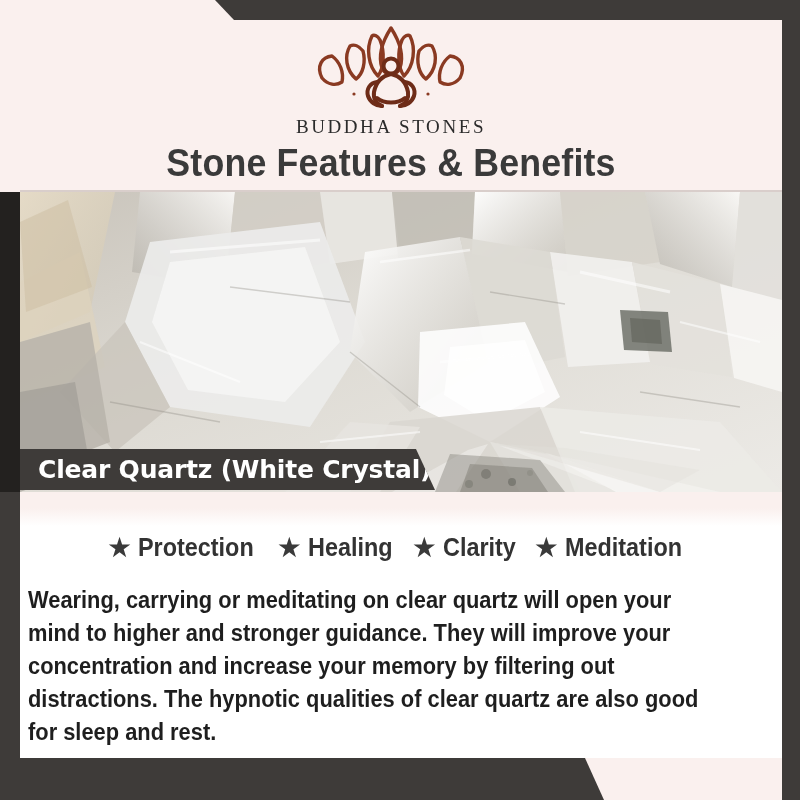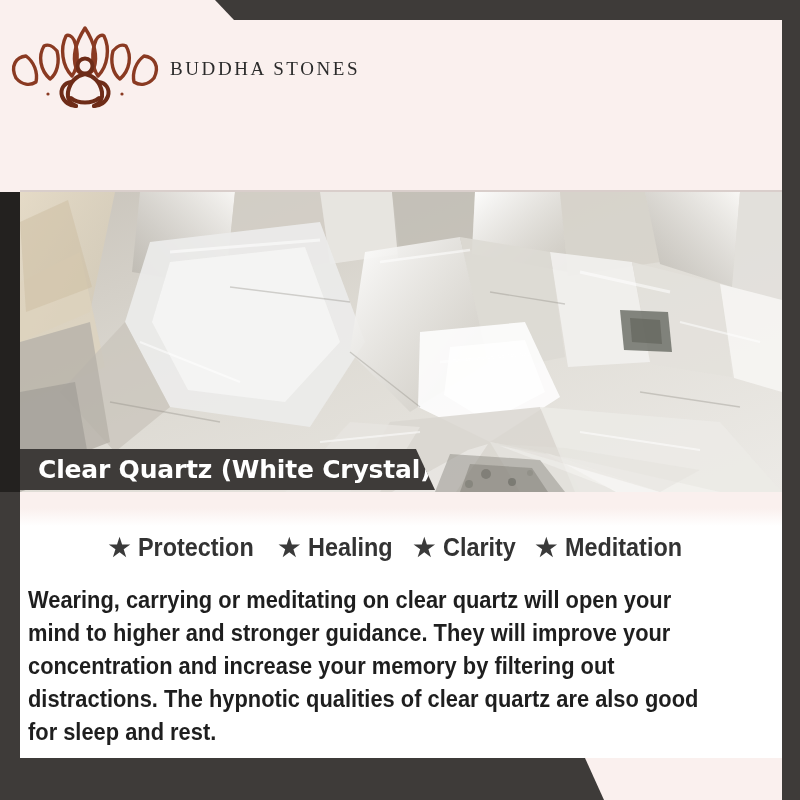--- a/index.html
+++ b/index.html
@@ -77,21 +77,21 @@
     height: 172px;
     background: #faf0ee;
     z-index: 3;
   }
   .logo-wrap {
     position: absolute;
     top: 2px;
     left: 0;
     width: 782px;
     display: flex;
-    flex-direction: row;
+    flex-direction: column;
     align-items: center;
   }
   .logo-mark {
     width: 170px;
     height: 92px;
     display: block;
   }
   .logo-word {
     font-family: "Liberation Serif", serif;
     font-size: 19px;
@@ -352,20 +352,23 @@
           <path d="M76 84 C70 84 64 80 62 74 C60 67 64 61 71 60"></path>
           <path d="M94 84 C100 84 106 80 108 74 C110 67 106 61 99 60"></path>
           <path d="M71 76 C78 82 92 82 99 76"></path>
         </g>
         <circle cx="48" cy="72" r="1.6" fill="#8a3a22"></circle>
         <circle cx="122" cy="72" r="1.6" fill="#8a3a22"></circle>
       </svg>
       <div class="logo-word">BUDDHA STONES</div>
     </div>
 
+    <div class="title-strip">
+      <span class="title">Stone Features &amp; Benefits</span>
+    </div>
   </div>
   <div class="title-rule"></div>
 
   <div class="caption-banner">
     <span class="caption-text">Clear Quartz (White Crystal)</span>
   </div>
 
   <div class="lower">
     <div class="benefits">
       <span class="benefit">

